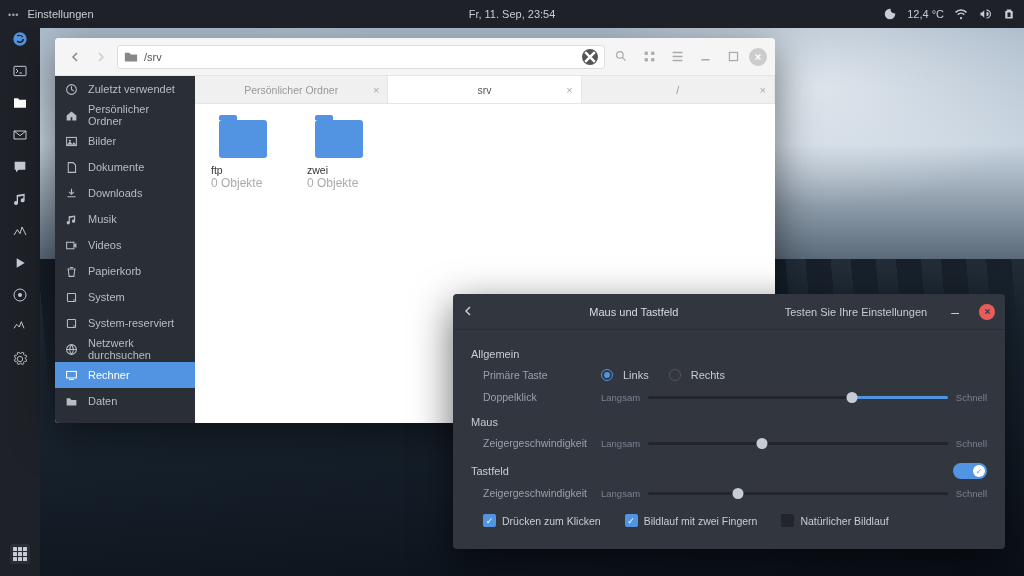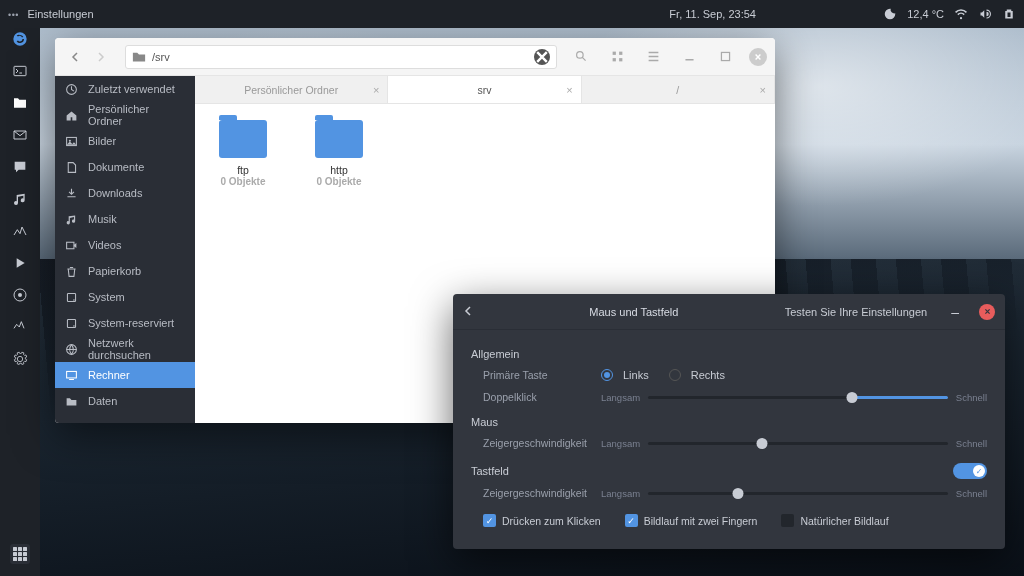--- a/index.html
+++ b/index.html
@@ -10,38 +10,38 @@
   .wallpaper::before { content: ""; position: absolute; inset: 0; background:
     radial-gradient(ellipse 400px 200px at 80% 15%, rgba(255,255,255,0.5), transparent 60%),
     radial-gradient(ellipse 300px 150px at 30% 20%, rgba(255,255,255,0.3), transparent 60%); }
   .wallpaper::after { content: ""; position: absolute; left: 0; right: 0; bottom: 0; height: 55%;
     background: linear-gradient(175deg, transparent 0%, #1a2530 40%, #0a1018 100%),
                 repeating-linear-gradient(85deg, rgba(30,40,50,0.8) 0 20px, rgba(15,20,28,0.9) 20px 45px); }
 
   
   .topbar { position: absolute; top: 0; left: 0; right: 0; height: 28px; background: #1e2228; color: #c8ccd4; font-size: 11px; display: flex; align-items: center; padding: 0 8px; z-index: 100; }
   .topbar .left { width: 260px; display: flex; align-items: center; gap: 10px; }
-  .topbar .center { flex: 1; text-align: right; }
+  .topbar .center { flex: 1; text-align: center; }
   .topbar .right { width: 260px; display: flex; justify-content: flex-end; align-items: center; gap: 10px; }
   .dots::before { content: "• • •"; letter-spacing: -1px; font-size: 9px; color: #9aa0ac; }
   .tb-icon { width: 14px; height: 14px; display: inline-flex; align-items: center; justify-content: center; }
   .tb-icon svg { width: 12px; height: 12px; fill: #c8ccd4; }
 
   
   .dock { position: absolute; left: 0; top: 22px; bottom: 0; width: 40px; background: #1e2228; display: flex; flex-direction: column; align-items: center; padding-top: 8px; gap: 14px; z-index: 50; }
   .dock-item { width: 18px; height: 18px; display: flex; align-items: center; justify-content: center; cursor: pointer; }
   .dock-item svg { width: 16px; height: 16px; fill: #c8ccd4; }
   .dock-item.logo svg { fill: #5294e2; }
   .dock-spacer { flex: 1; }
   .dock-grid { margin-bottom: 12px; width: 20px; height: 20px; background: #2a2e36; border-radius: 3px; display: grid; grid-template-columns: repeat(3,1fr); grid-template-rows: repeat(3,1fr); gap: 1.5px; padding: 3px; }
   .dock-grid span { background: #c8ccd4; border-radius: 0.5px; }
 
   
   .fm { position: absolute; left: 55px; top: 38px; width: 720px; height: 385px; background: #fefefe; border-radius: 4px; box-shadow: 0 12px 40px rgba(0,0,0,0.5); overflow: hidden; z-index: 60; }
-  .fm-header { height: 38px; background: #f5f5f5; border-bottom: 1px solid #e5e5e5; display: flex; align-items: center; padding: 16px 8px; gap: 12px; }
+  .fm-header { height: 38px; background: #f5f5f5; border-bottom: 1px solid #e5e5e5; display: flex; align-items: center; padding: 16px 8px; gap: 4px; }
   .fm-nav { display: flex; gap: 2px; }
   .fm-navbtn { width: 24px; height: 24px; display: flex; align-items: center; justify-content: center; color: #888; cursor: pointer; }
   .fm-navbtn svg { width: 10px; height: 10px; fill: #888; }
   .fm-path { flex: 1; height: 24px; background: #fff; border: 1px solid #ddd; border-radius: 3px; display: flex; align-items: center; padding: 0 6px; gap: 6px; }
   .fm-path-icon { width: 14px; height: 14px; }
   .fm-path-icon svg { width: 14px; height: 14px; fill: #888; }
   .fm-path-text { font-size: 11px; color: #555; flex: 1; }
   .fm-path-clear { width: 16px; height: 16px; border-radius: 50%; background: #555; color: #fff; display: flex; align-items: center; justify-content: center; font-size: 9px; cursor: pointer; }
   .fm-toolbtn { width: 24px; height: 24px; display: flex; align-items: center; justify-content: center; color: #aaa; cursor: pointer; }
   .fm-toolbtn svg { width: 13px; height: 13px; fill: #aaa; }
@@ -53,25 +53,25 @@
   .fm-tab.active { background: #fff; color: #555; text-align: right; }
   .fm-tab-close { position: absolute; right: 8px; font-size: 11px; color: #aaa; cursor: pointer; }
 
   .fm-sidebar { position: absolute; left: 0; top: 38px; bottom: 0; width: 140px; background: #2a2e36; color: #b8bcc4; font-size: 11px; overflow: hidden; }
   .fm-side-item { height: 26px; display: flex; align-items: center; padding: 0 10px; gap: 10px; cursor: pointer; }
   .fm-side-item.active { background: #5294e2; color: #fff; }
   .fm-side-item svg { width: 13px; height: 13px; fill: #b8bcc4; flex-shrink: 0; }
   .fm-side-item.active svg { fill: #fff; }
 
   .fm-content { position: absolute; left: 140px; top: 66px; right: 0; bottom: 0; background: #fff; padding: 16px; display: flex; gap: 32px; align-items: flex-start; }
-  .fm-folder { width: 64px; text-align: center; cursor: pointer; }
+  .fm-folder { width: 64px; text-align: left; cursor: pointer; }
   .fm-folder-icon { width: 48px; height: 38px; margin: 0 auto 6px; background: #5294e2; border-radius: 3px; position: relative; }
   .fm-folder-icon::before { content: ""; position: absolute; top: -5px; left: 0; width: 18px; height: 5px; background: #5294e2; border-radius: 2px 2px 0 0; }
   .fm-folder-name { font-size: 10.5px; color: #333; }
-  .fm-folder-count { font-size: 10px; color: #aaa; font-weight: bold; }
+  .fm-folder-count { font-size: 12px; color: #aaa; }
 
   
   .settings { position: absolute; left: 453px; top: 294px; width: 552px; height: 255px; background: #32363e; border-radius: 4px; box-shadow: 0 12px 40px rgba(0,0,0,0.6); color: #c8ccd4; font-size: 11px; z-index: 70; }
   .st-header { height: 36px; display: flex; align-items: center; padding: 0 10px; border-bottom: 1px solid #2a2e36; gap: 12px; }
   .st-back { width: 20px; cursor: pointer; }
   .st-back svg { width: 10px; height: 10px; fill: #c8ccd4; }
   .st-title { flex: 1; text-align: center; color: #d8dce4; }
   .st-test { color: #c8ccd4; margin-right: 12px; cursor: pointer; }
   .st-min { color: #c8ccd4; margin-right: 8px; cursor: pointer; font-size: 14px; }
   .st-close { width: 16px; height: 16px; border-radius: 50%; background: #e85c5c; display: flex; align-items: center; justify-content: center; cursor: pointer; }
@@ -375,21 +375,21 @@
       </div>
     </div>
   <div class="fm-content" id="fm-content">
       <div class="fm-folder">
         <div class="fm-folder-icon"></div>
         <div class="fm-folder-name">ftp</div>
         <div class="fm-folder-count">0 Objekte</div>
       </div>
       <div class="fm-folder">
         <div class="fm-folder-icon"></div>
-        <div class="fm-folder-name">http</div>
+        <div class="fm-folder-name">zwei</div>
         <div class="fm-folder-count">0 Objekte</div>
       </div>
     </div>
 </div>
 
 <div class="settings">
   <div class="st-header">
     <div class="st-back"><svg viewBox="0 0 10 10">
           <path d="M7 1L3 5l4 4" fill="none" stroke="#c8ccd4" stroke-width="1.5"></path>
         </svg></div>

